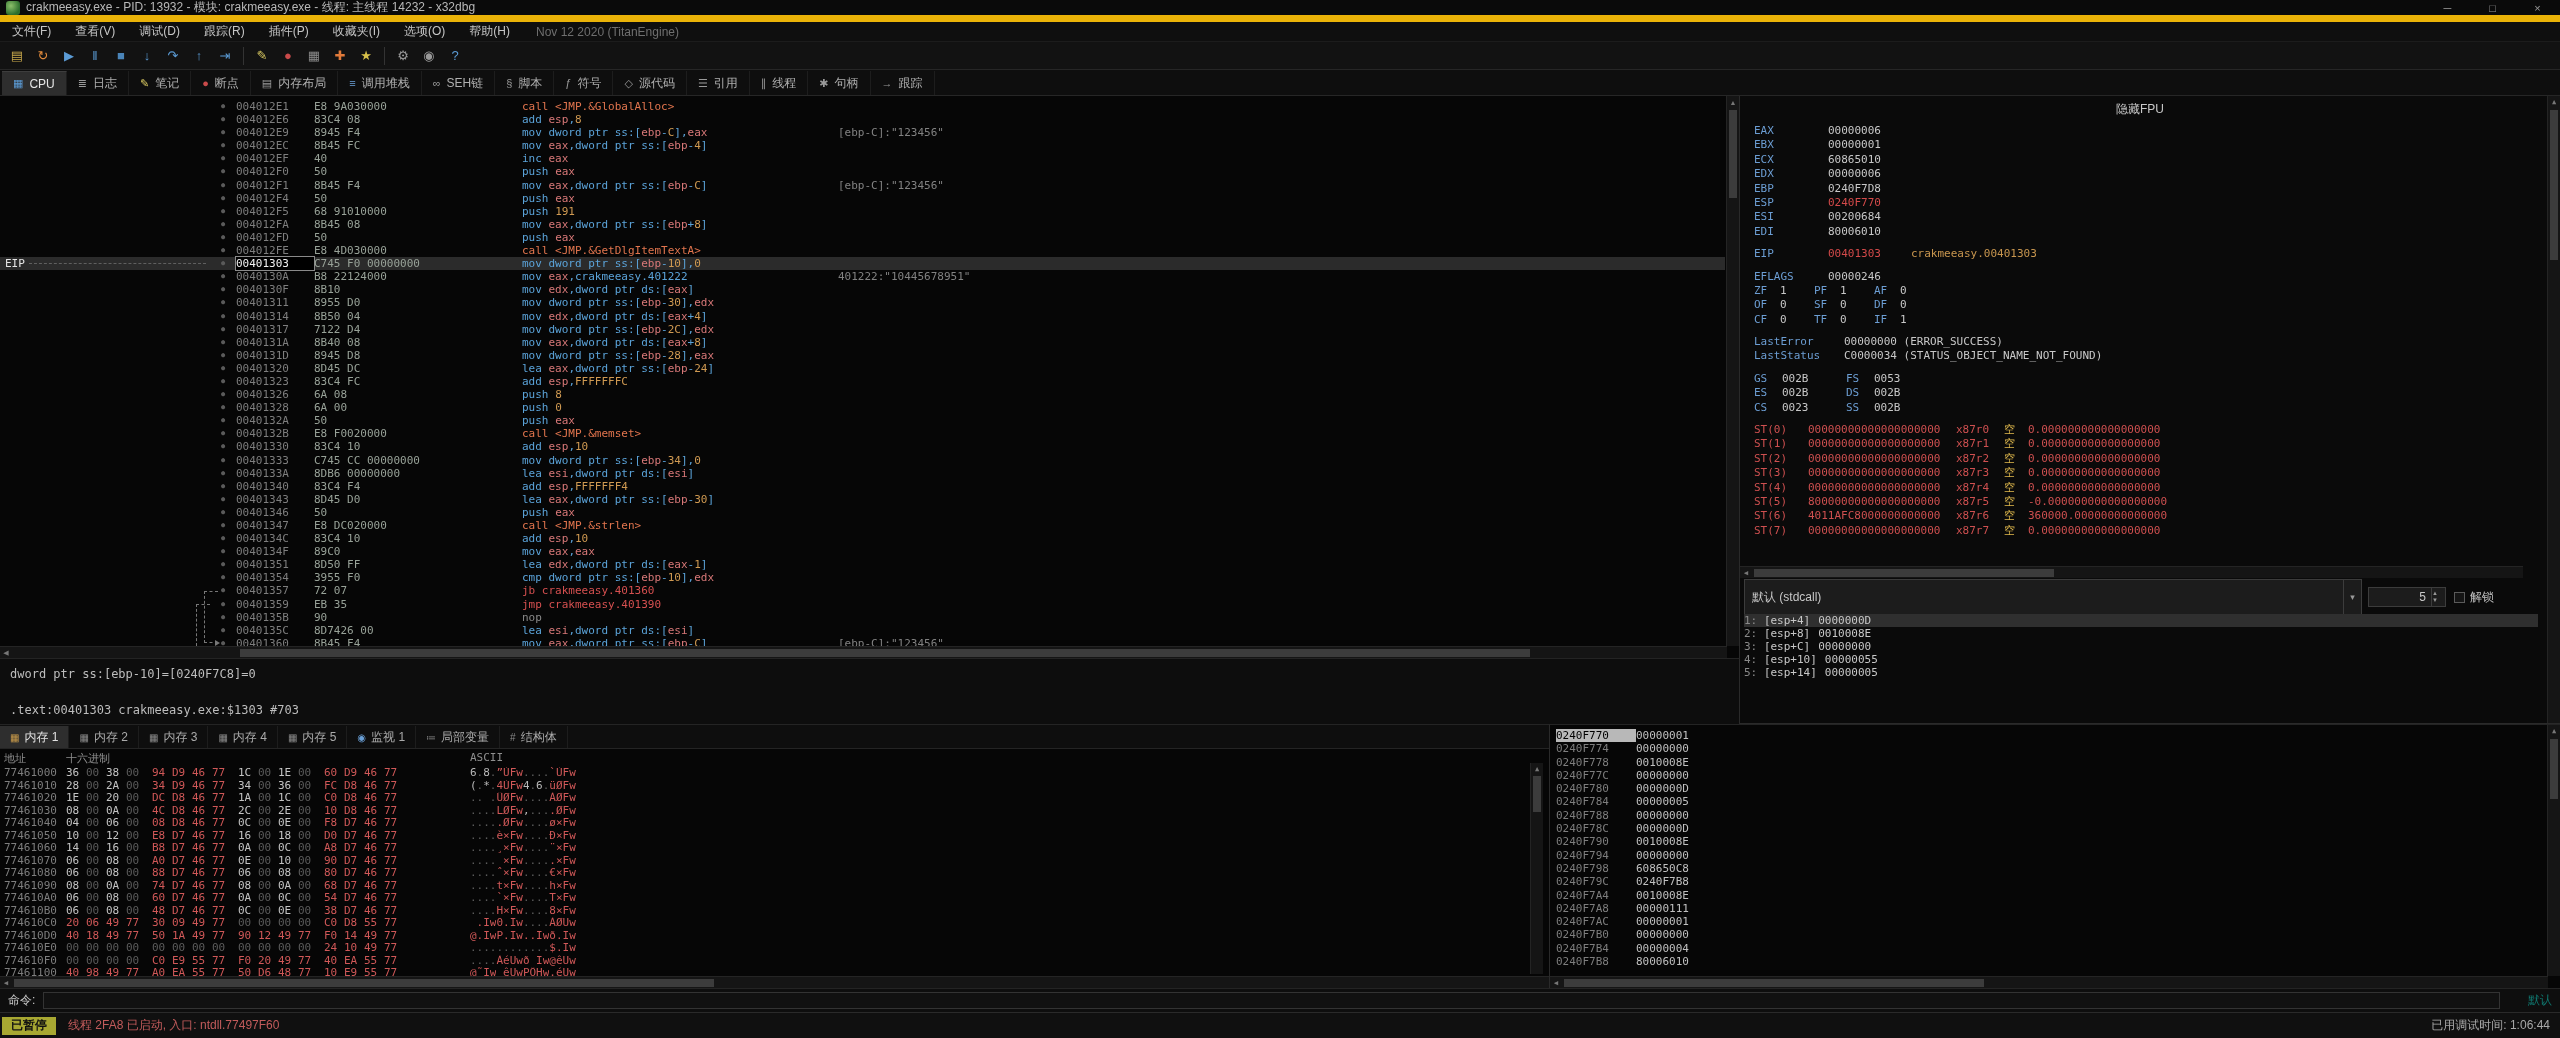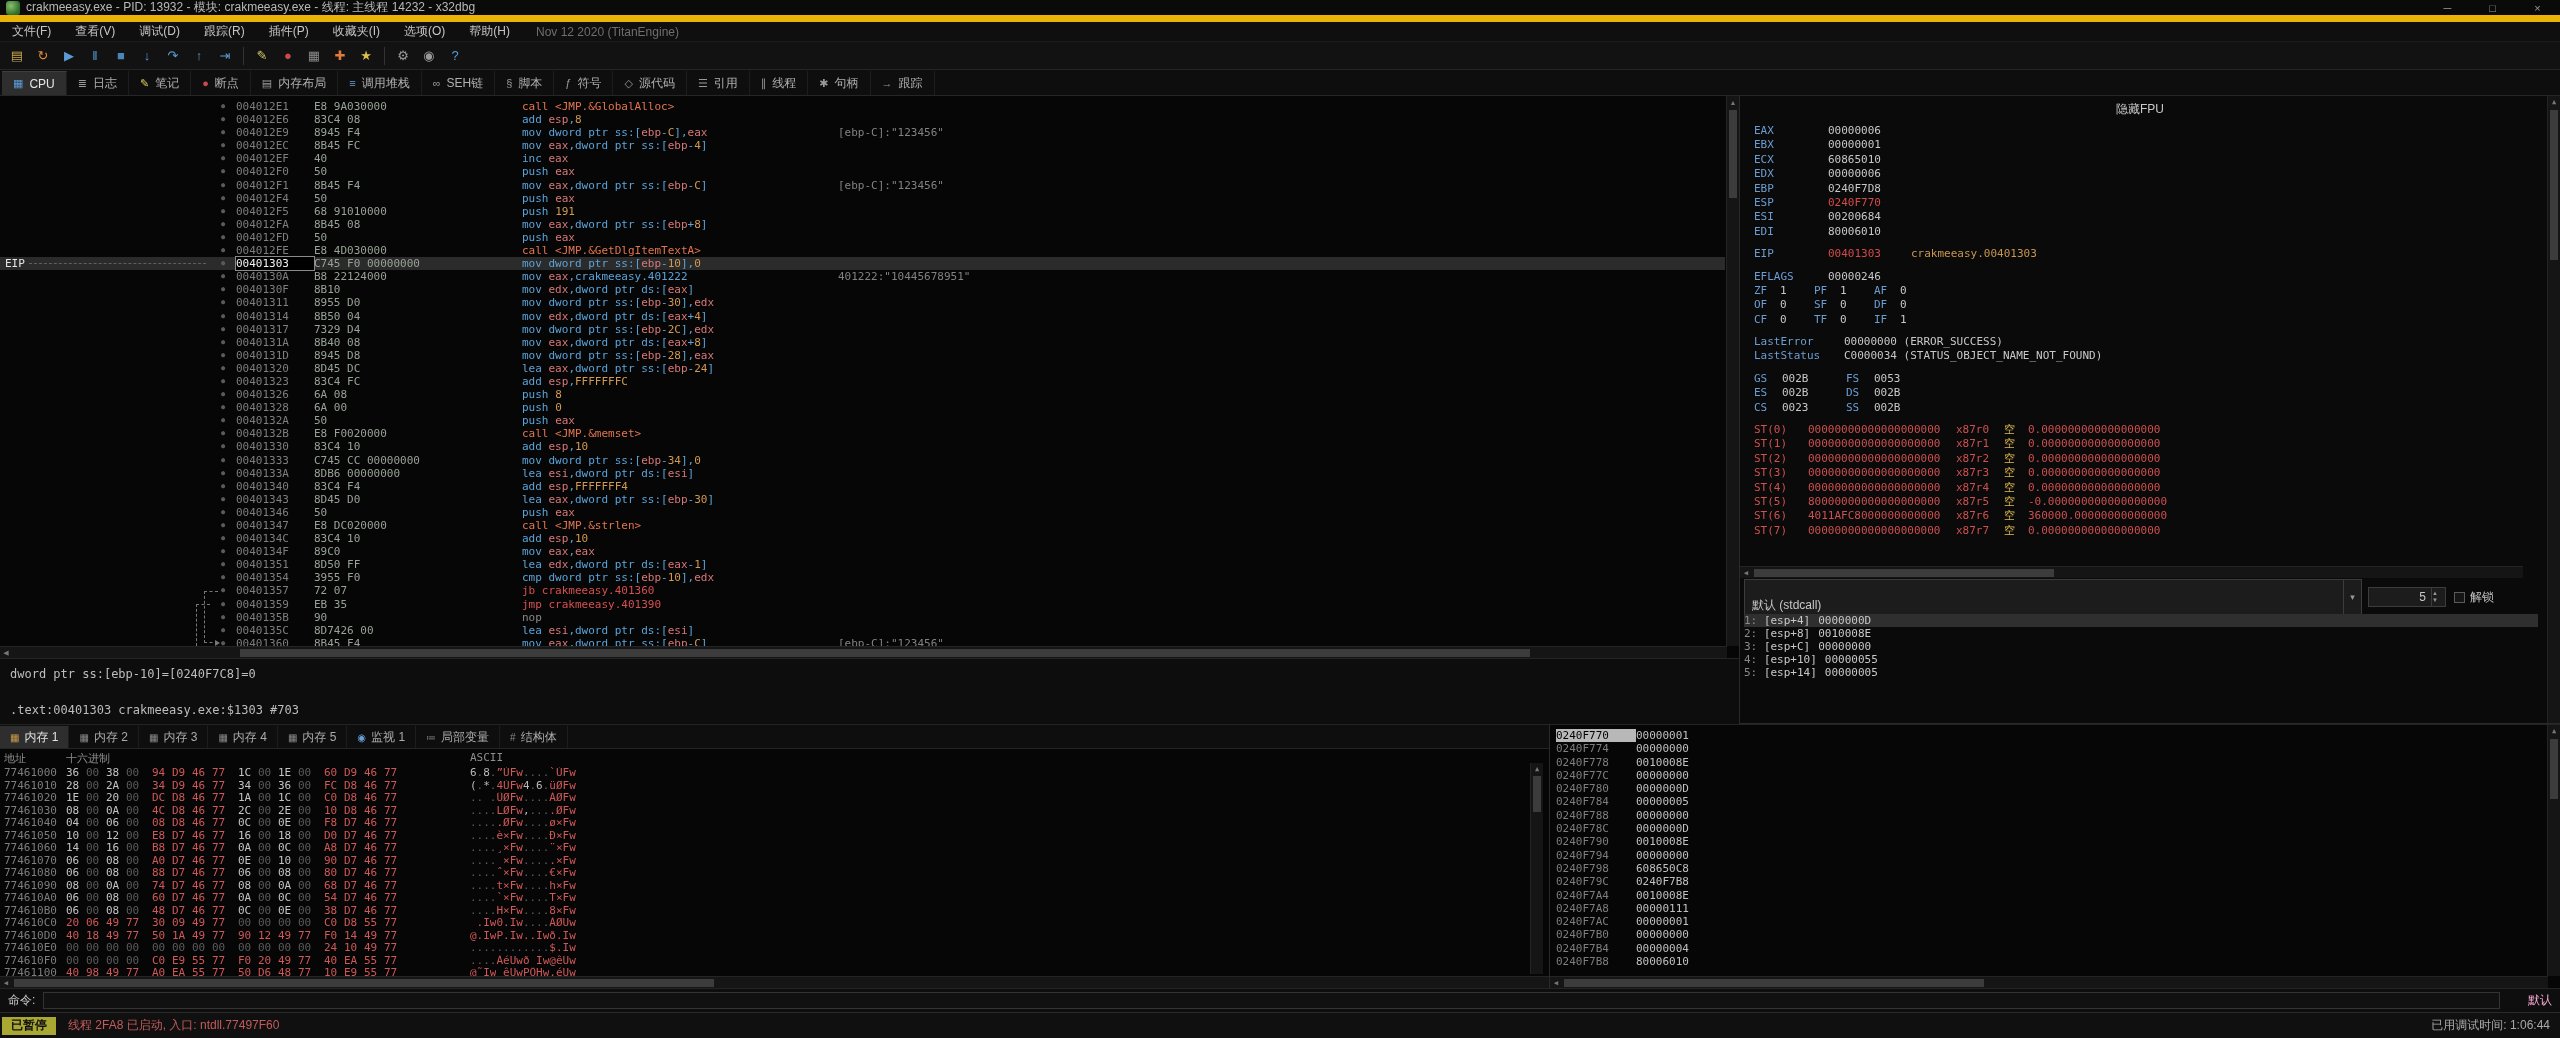--- a/index.html
+++ b/index.html
@@ -84,21 +84,21 @@
 .f-lab{display:inline-block;width:54px;color:#cf5050}
 .f-hex{display:inline-block;width:148px;color:#cf5050}
 .f-reg{display:inline-block;width:48px;color:#cf5050}
 .f-tag{display:inline-block;width:24px;color:#e0b94d}
 .f-val{color:#cf5050}
 #reg-hsb{left:0;top:470px;width:783px}
 #reg-hsb .sth{top:2px;height:8px;left:14px;width:300px}
 #reg-vsb{right:0;top:0;bottom:0}
 #reg-vsb .sth{left:2px;right:2px;top:14px;height:150px}
 #conv-row{position:absolute;left:4px;top:490px;right:22px;height:22px;display:flex;align-items:center;font-size:12px;font-family:"Liberation Sans",sans-serif}
-#conv-combo{flex:1;height:36px;background:#1c1c1c;border:1px solid #3c3c3c;display:flex;align-items:flex-end;color:#c8c8c8;padding-left:7px}
+#conv-combo{flex:1;height:36px;background:#1c1c1c;border:1px solid #3c3c3c;display:flex;align-items:center;color:#c8c8c8;padding-left:7px}
 #conv-combo .arr{margin-left:auto;width:18px;height:100%;border-left:1px solid #3c3c3c;display:flex;align-items:center;justify-content:center;color:#999;font-size:9px}
 #arg-spin{width:78px;height:20px;margin-left:6px;background:#1c1c1c;border:1px solid #3c3c3c;display:flex;align-items:center}
 #arg-spin .num{flex:1;text-align:right;padding-right:5px;color:#c8c8c8}
 #arg-spin .ud{width:14px;height:100%;border-left:1px solid #3c3c3c;display:flex;flex-direction:column;align-items:center;justify-content:center;font-size:6px;color:#999;line-height:7px}
 #unlock-box{width:84px;display:flex;align-items:center;margin-left:8px;color:#c0c0c0}
 #unlock-box .cb{width:11px;height:11px;border:1px solid #5a5a5a;background:#151515;margin-right:5px}
 #args{position:absolute;left:4px;top:518px;right:22px;font-size:11px}
 .arow{height:13px;line-height:13px;white-space:pre;font-family:"DejaVu Sans Mono",monospace}
 .arow.sel{background:#2f2f2f}
 .a-n{color:#8a8a8a}
@@ -148,21 +148,21 @@
 .s-comm{color:#c84848}
 #stack-vsb{right:0;top:0;bottom:12px}
 #stack-vsb .sth{left:2px;right:2px;top:14px;height:60px}
 #stack-hsb{left:0;bottom:0;width:998px}
 #stack-hsb .sth{top:2px;height:8px;left:14px;width:420px}
 
 
 #cmdbar{position:absolute;left:0;top:988px;width:2560px;height:24px;background:#0e0e0e;border-top:1px solid #242424;display:flex;align-items:center;padding:0 8px;font-size:12px}
 #cmd-label{color:#c8c8c8;margin-right:8px}
 #cmd-input{flex:1;height:17px;background:#111;border:1px solid #333;color:#ddd;font-size:11px;font-family:"DejaVu Sans Mono",monospace;padding:0 4px;outline:none}
-#cmd-mode{color:#f9a8d4;margin-left:28px}
+#cmd-mode{color:#0f766e;margin-left:28px}
 
 
 #statusbar{position:absolute;left:0;top:1012px;width:2560px;height:26px;background:#101010;border-top:1px solid #2a2a2a;display:flex;align-items:center;font-size:12px}
 #status-state{background:#a8a832;color:#111;height:18px;display:flex;align-items:center;padding:0 9px;margin-left:2px;font-weight:bold}
 #status-msg{color:#c25b5b;margin-left:12px}
 #status-time{margin-left:auto;margin-right:10px;color:#a8a8a8}
 </style>
 </head>
 <body>
 
@@ -286,21 +286,21 @@
         <div class="drow"><span class="d-gut"></span><span class="d-dot">●</span><span class="d-addr">004012F4</span><span class="d-bytes">50</span><span class="d-instr">push <span class="c-reg">eax</span></span><span class="d-comm"></span></div>
         <div class="drow"><span class="d-gut"></span><span class="d-dot">●</span><span class="d-addr">004012F5</span><span class="d-bytes">68 91010000</span><span class="d-instr">push <span class="c-num">191</span></span><span class="d-comm"></span></div>
         <div class="drow"><span class="d-gut"></span><span class="d-dot">●</span><span class="d-addr">004012FA</span><span class="d-bytes">8B45 08</span><span class="d-instr">mov <span class="c-reg">eax</span>,dword ptr ss:[<span class="c-reg">ebp</span>+<span class="c-num">8</span>]</span><span class="d-comm"></span></div>
         <div class="drow"><span class="d-gut"></span><span class="d-dot">●</span><span class="d-addr">004012FD</span><span class="d-bytes">50</span><span class="d-instr">push <span class="c-reg">eax</span></span><span class="d-comm"></span></div>
         <div class="drow"><span class="d-gut"></span><span class="d-dot">●</span><span class="d-addr">004012FE</span><span class="d-bytes">E8 4D030000</span><span class="d-instr"><span class="c-call">call &lt;JMP.&amp;GetDlgItemTextA&gt;</span></span><span class="d-comm"></span></div>
         <div class="drow eip"><span class="d-gut"><span class="eiplab">EIP</span><span class="eipdash"></span></span><span class="d-dot">●</span><span class="d-addr">00401303</span><span class="d-bytes">C745 F0 00000000</span><span class="d-instr">mov dword ptr ss:[<span class="c-reg">ebp</span>-<span class="c-num">10</span>],<span class="c-num">0</span></span><span class="d-comm"></span></div>
         <div class="drow"><span class="d-gut"></span><span class="d-dot">●</span><span class="d-addr">0040130A</span><span class="d-bytes">B8 22124000</span><span class="d-instr">mov <span class="c-reg">eax</span>,crakmeeasy.401222</span><span class="d-comm">401222:"10445678951"</span></div>
         <div class="drow"><span class="d-gut"></span><span class="d-dot">●</span><span class="d-addr">0040130F</span><span class="d-bytes">8B10</span><span class="d-instr">mov <span class="c-reg">edx</span>,dword ptr ds:[<span class="c-reg">eax</span>]</span><span class="d-comm"></span></div>
         <div class="drow"><span class="d-gut"></span><span class="d-dot">●</span><span class="d-addr">00401311</span><span class="d-bytes">8955 D0</span><span class="d-instr">mov dword ptr ss:[<span class="c-reg">ebp</span>-<span class="c-num">30</span>],<span class="c-reg">edx</span></span><span class="d-comm"></span></div>
         <div class="drow"><span class="d-gut"></span><span class="d-dot">●</span><span class="d-addr">00401314</span><span class="d-bytes">8B50 04</span><span class="d-instr">mov <span class="c-reg">edx</span>,dword ptr ds:[<span class="c-reg">eax</span>+<span class="c-num">4</span>]</span><span class="d-comm"></span></div>
-        <div class="drow"><span class="d-gut"></span><span class="d-dot">●</span><span class="d-addr">00401317</span><span class="d-bytes">7329 D4</span><span class="d-instr">mov dword ptr ss:[<span class="c-reg">ebp</span>-<span class="c-num">2C</span>],<span class="c-reg">edx</span></span><span class="d-comm"></span></div>
+        <div class="drow"><span class="d-gut"></span><span class="d-dot">●</span><span class="d-addr">00401317</span><span class="d-bytes">7122 D4</span><span class="d-instr">mov dword ptr ss:[<span class="c-reg">ebp</span>-<span class="c-num">2C</span>],<span class="c-reg">edx</span></span><span class="d-comm"></span></div>
         <div class="drow"><span class="d-gut"></span><span class="d-dot">●</span><span class="d-addr">0040131A</span><span class="d-bytes">8B40 08</span><span class="d-instr">mov <span class="c-reg">eax</span>,dword ptr ds:[<span class="c-reg">eax</span>+<span class="c-num">8</span>]</span><span class="d-comm"></span></div>
         <div class="drow"><span class="d-gut"></span><span class="d-dot">●</span><span class="d-addr">0040131D</span><span class="d-bytes">8945 D8</span><span class="d-instr">mov dword ptr ss:[<span class="c-reg">ebp</span>-<span class="c-num">28</span>],<span class="c-reg">eax</span></span><span class="d-comm"></span></div>
         <div class="drow"><span class="d-gut"></span><span class="d-dot">●</span><span class="d-addr">00401320</span><span class="d-bytes">8D45 DC</span><span class="d-instr">lea <span class="c-reg">eax</span>,dword ptr ss:[<span class="c-reg">ebp</span>-<span class="c-num">24</span>]</span><span class="d-comm"></span></div>
         <div class="drow"><span class="d-gut"></span><span class="d-dot">●</span><span class="d-addr">00401323</span><span class="d-bytes">83C4 FC</span><span class="d-instr">add <span class="c-reg">esp</span>,<span class="c-num">FFFFFFFC</span></span><span class="d-comm"></span></div>
         <div class="drow"><span class="d-gut"></span><span class="d-dot">●</span><span class="d-addr">00401326</span><span class="d-bytes">6A 08</span><span class="d-instr">push <span class="c-num">8</span></span><span class="d-comm"></span></div>
         <div class="drow"><span class="d-gut"></span><span class="d-dot">●</span><span class="d-addr">00401328</span><span class="d-bytes">6A 00</span><span class="d-instr">push <span class="c-num">0</span></span><span class="d-comm"></span></div>
         <div class="drow"><span class="d-gut"></span><span class="d-dot">●</span><span class="d-addr">0040132A</span><span class="d-bytes">50</span><span class="d-instr">push <span class="c-reg">eax</span></span><span class="d-comm"></span></div>
         <div class="drow"><span class="d-gut"></span><span class="d-dot">●</span><span class="d-addr">0040132B</span><span class="d-bytes">E8 F0020000</span><span class="d-instr"><span class="c-call">call &lt;JMP.&amp;memset&gt;</span></span><span class="d-comm"></span></div>
         <div class="drow"><span class="d-gut"></span><span class="d-dot">●</span><span class="d-addr">00401330</span><span class="d-bytes">83C4 10</span><span class="d-instr">add <span class="c-reg">esp</span>,<span class="c-num">10</span></span><span class="d-comm"></span></div>
         <div class="drow"><span class="d-gut"></span><span class="d-dot">●</span><span class="d-addr">00401333</span><span class="d-bytes">C745 CC 00000000</span><span class="d-instr">mov dword ptr ss:[<span class="c-reg">ebp</span>-<span class="c-num">34</span>],<span class="c-num">0</span></span><span class="d-comm"></span></div>

